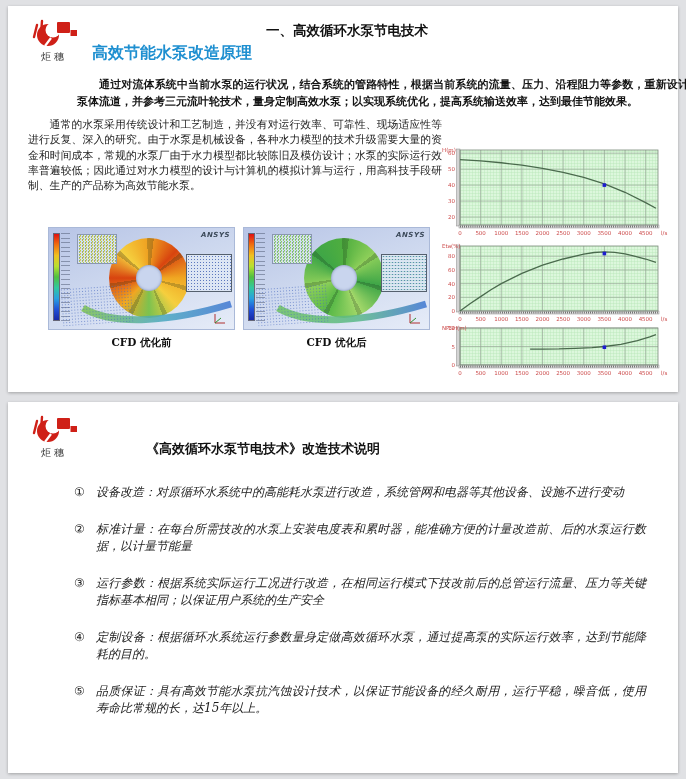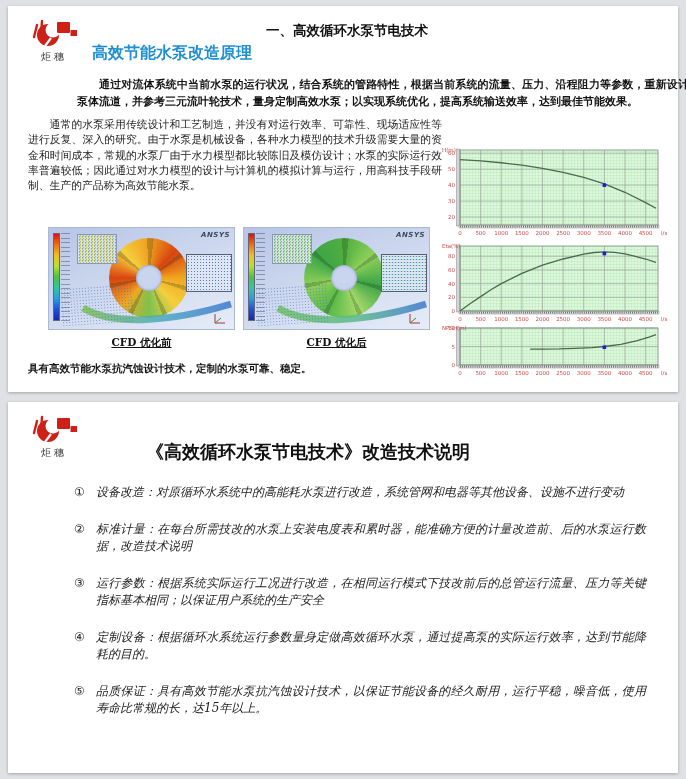--- a/index.html
+++ b/index.html
@@ -19,21 +19,21 @@
               font-size:13.5px; font-weight:bold; color:#111;padding-left:8px; }
   .p1-subtitle { position:absolute; left:84px; top:37px; font-size:16px; font-weight:bold; color:#1e8fd0; }
   .p1-para1 { position:absolute; left:30px; top:70px; width:612px; font-size:11px; font-weight:bold;
               color:#141414; line-height:17px; text-indent:2em; text-align:justify;margin-left:39px; }
   .p1-para2 { position:absolute; left:20px; top:112px; width:414px; font-size:10.8px;
               font-family:Liberation Mono, monospace; color:#1c1c1c; line-height:15.3px;
               text-indent:2em; text-align:justify; }
   .fig-row { position:absolute; left:40px; top:221px; display:flex; gap:8px;text-align:center; }
   .cap-row { position:absolute; left:40px; top:330px; width:382px; display:flex; gap:8px; }
   .cap { width:187px; text-align:center; font-size:10.5px; font-weight:bold;
-         font-family:"DejaVu Serif", serif; color:#111;text-decoration:underline; }
+         font-family:"DejaVu Serif", serif; color:#111; }
   .p1-note { position:absolute; left:20px; top:356px; font-size:10.5px; font-weight:bold; color:#151515; }
 
   
   .cfd-fig { position:relative; width:187px; height:103px; overflow:hidden;
              border:1px solid #aab9d8; background:linear-gradient(160deg,#b7c4e6 0%,#ccd7ee 45%,#e6ecf8 100%); }
   .cbar { position:absolute; left:4px; top:5px; width:7px; height:88px;
           background:linear-gradient(#e01010,#f07010,#f0c020,#b8e030,#50c040,#30c8a0,#28a0e0,#2050d8,#1828a8);
           border:0.5px solid #667; }
   .cbar-ticks { position:absolute; left:12px; top:5px; width:9px; height:88px;
           background:repeating-linear-gradient(#55607a 0 1px, transparent 1px 4.6px); opacity:.55; }
@@ -66,21 +66,21 @@
           color:#3c4a5a; letter-spacing:.5px; }
 
   
   .charts { position:absolute; left:434px; top:136px; width:232px; height:246px; }
   .charts svg { position:absolute; left:0; }
   #chart0 { top:0; }
   #chart1 { top:98px; }
   #chart2 { top:178px; }
 
   
-  .p2-title { position:absolute; left:138px; top:38px; font-size:18px; font-weight:bold; color:#111; }
+  .p2-title { position:absolute; left:138px; top:38px; font-size:13px; font-weight:bold; color:#111; }
   .p2-items { position:absolute; left:66px; top:82px; width:572px; font-family:"DejaVu Serif", serif; }
   .p2-item { display:flex; margin-bottom:19px; }
   .p2-num { width:22px; flex:0 0 22px; font-size:12px; color:#1c1c1c; line-height:17.5px; }
   .p2-text { flex:1; font-size:12px; color:#1c1c1c; line-height:17.5px; text-align:justify;font-style:italic; }
 </style>
 </head>
 <body>
 
 <div class="stage">
 
@@ -156,21 +156,20 @@
           <path d="M3 10 L9 5" stroke="#2f8f2f" stroke-width="1" fill="none"></path>
         </svg>
       </div>
     </div>
 
     <div class="cap-row">
       <div class="cap">CFD 优化前</div>
       <div class="cap">CFD 优化后</div>
     </div>
 
-    <div class="p1-note">具有高效节能水泵抗汽蚀设计技术，定制的水泵可靠、稳定。</div>
 
     <div class="charts">
       <svg id="chart0" width="232" height="96">
           <defs>
             <pattern id="grid0" width="3" height="3" patternUnits="userSpaceOnUse">
               <path d="M3 0H0V3" fill="none" stroke="#abdfab" stroke-width="0.6"></path>
             </pattern>
           </defs>
           <rect x="18" y="8" width="198" height="75" fill="#dcf7dc"></rect>
           <rect x="18" y="8" width="198" height="75" fill="url(#grid0)"></rect>
@@ -323,21 +322,21 @@
 
     <div class="p2-title">《高效循环水泵节电技术》改造技术说明</div>
 
     <div class="p2-items">
       <div class="p2-item">
         <div class="p2-num">①</div>
         <div class="p2-text">设备改造：对原循环水系统中的高能耗水泵进行改造，系统管网和电器等其他设备、设施不进行变动</div>
       </div>
       <div class="p2-item">
         <div class="p2-num">②</div>
-        <div class="p2-text">标准计量：在每台所需技改的水泵上安装电度表和累时器，能准确方便的计量改造前、后的水泵运行数据，改造技术说明</div>
+        <div class="p2-text">标准计量：在每台所需技改的水泵上安装电度表和累时器，能准确方便的计量改造前、后的水泵运行数据，以计量节能量</div>
       </div>
       <div class="p2-item">
         <div class="p2-num">③</div>
         <div class="p2-text">运行参数：根据系统实际运行工况进行改造，在相同运行模式下技改前后的总管运行流量、压力等关键指标基本相同；以保证用户系统的生产安全</div>
       </div>
       <div class="p2-item">
         <div class="p2-num">④</div>
         <div class="p2-text">定制设备：根据循环水系统运行参数量身定做高效循环水泵，通过提高泵的实际运行效率，达到节能降耗的目的。</div>
       </div>
       <div class="p2-item">

